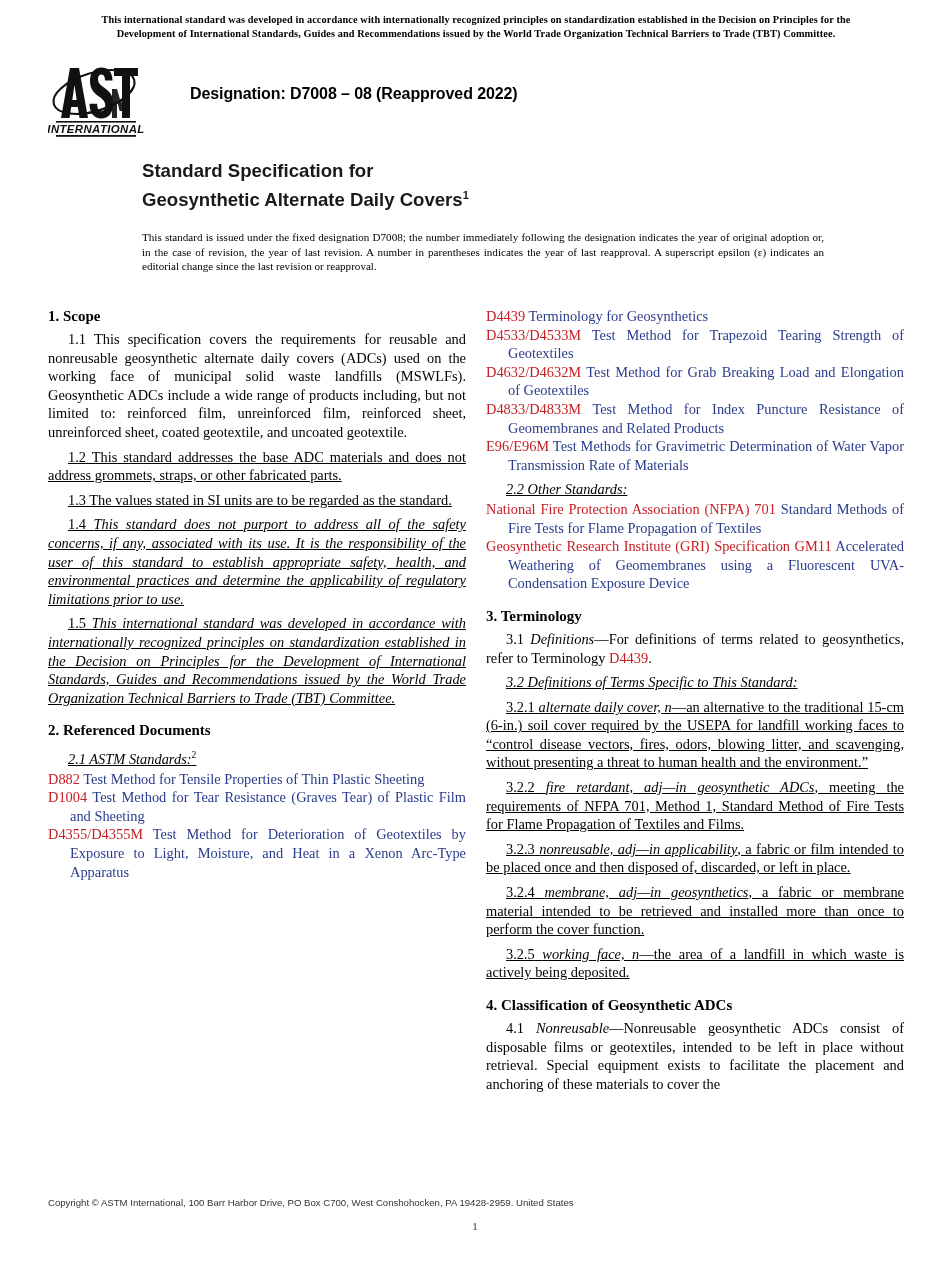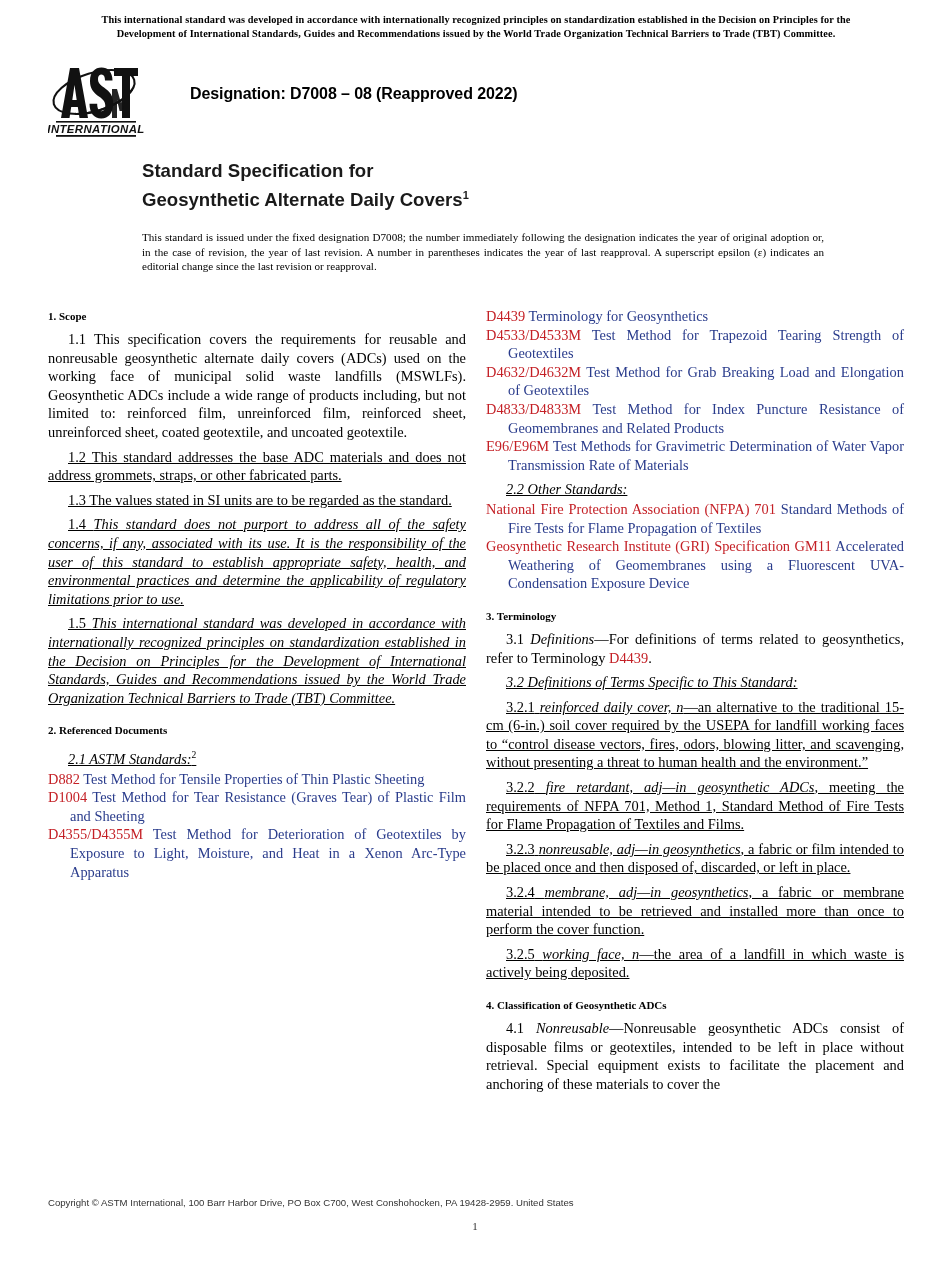--- a/index.html
+++ b/index.html
@@ -99,21 +99,21 @@
     width: 418px;
     font-size: 14.4px;
     line-height: 18.6px;
   }
   .col-left  { left: 48px; }
   .col-right { left: 486px; }
 
   h2.sec {
     font-family: "Liberation Serif", serif;
     font-weight: bold;
-    font-size: 11px;
+    font-size: 15px;
     line-height: 19px;
     margin: 0 0 4px 0;
     padding: 0;
     text-indent: 0;
   }
   h2.sec.spaced { margin-top: 14px; }
 
   p.para {
     margin: 0;
     padding: 0;
@@ -318,31 +318,31 @@
 
     <p class="para">
       <span class="rm">3.1</span>
       <span class="it">Definitions</span><span>—For definitions of terms related to geosynthetics, refer to Terminology </span><span class="lnk-red">D4439</span><span>.</span>
     </p>
 
     <p class="para it">3.2 Definitions of Terms Specific to This Standard:</p>
 
     <p class="para">
       <span class="rm">3.2.1</span>
-      <span class="it">reinforced daily cover, n</span><span>—an alternative to the traditional 15-cm (6-in.) soil cover required by the USEPA for landfill working faces to “control disease vectors, fires, odors, blowing litter, and scavenging, without presenting a threat to human health and the environment.”</span>
+      <span class="it">alternate daily cover, n</span><span>—an alternative to the traditional 15-cm (6-in.) soil cover required by the USEPA for landfill working faces to “control disease vectors, fires, odors, blowing litter, and scavenging, without presenting a threat to human health and the environment.”</span>
     </p>
 
     <p class="para">
       <span class="rm">3.2.2</span>
       <span class="it">fire retardant, adj—in geosynthetic ADCs</span><span>, meeting the requirements of NFPA 701, Method 1, Standard Method of Fire Tests for Flame Propagation of Textiles and Films.</span>
     </p>
 
     <p class="para">
       <span class="rm">3.2.3</span>
-      <span class="it">nonreusable, adj—in geosynthetics</span><span>, a fabric or film intended to be placed once and then disposed of, discarded, or left in place.</span>
+      <span class="it">nonreusable, adj—in applicability</span><span>, a fabric or film intended to be placed once and then disposed of, discarded, or left in place.</span>
     </p>
 
     <p class="para">
       <span class="rm">3.2.4</span>
       <span class="it">membrane, adj—in geosynthetics</span><span>, a fabric or membrane material intended to be retrieved and installed more than once to perform the cover function.</span>
     </p>
 
     <p class="para">
       <span class="rm">3.2.5</span>
       <span class="it">working face, n</span><span>—the area of a landfill in which waste is actively being deposited.</span>

